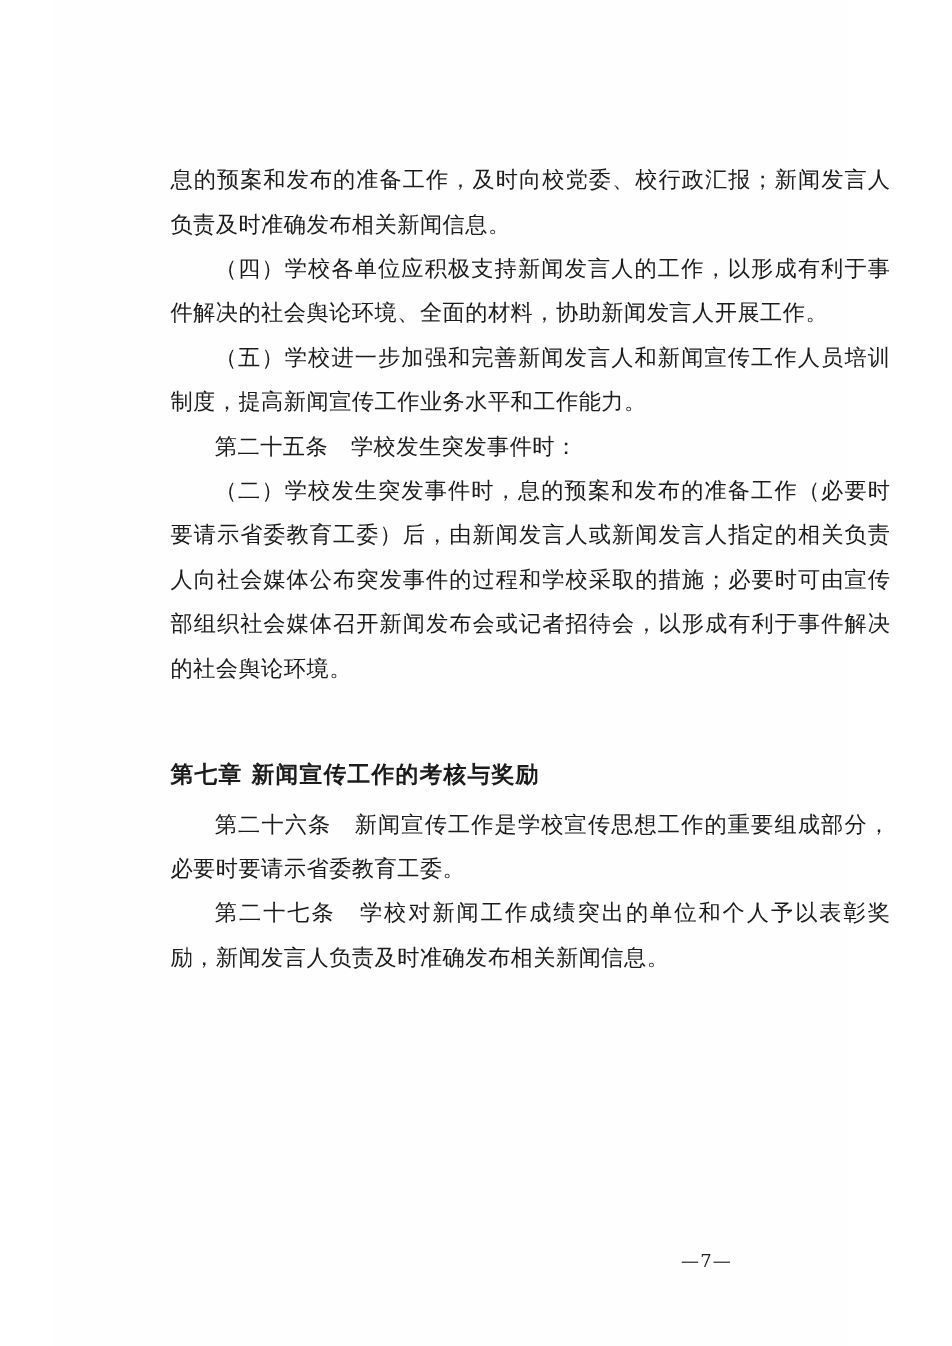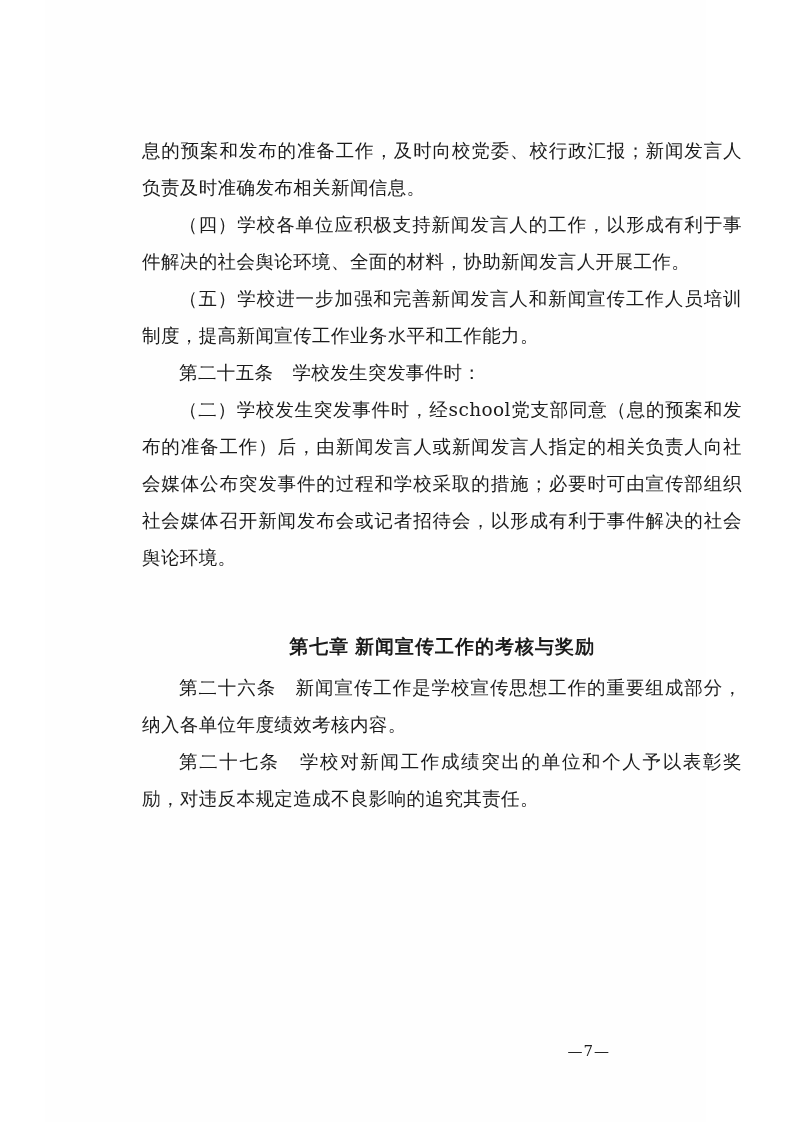--- a/index.html
+++ b/index.html
@@ -41,23 +41,21 @@
   p.indent {
     text-indent: 2em;
   }
   .chapter-heading {
     margin: 0;
     padding-top: 28px;
     padding-bottom: 4px;
     font-size: 19px;
     font-weight: bold;
     line-height: 37px;
-    text-align: center;
     letter-spacing: 1px;
-    font-family: Liberation Serif, serif;
   }
   .spacer-block {
     height: 24px;
   }
   .page-number {
     position: absolute;
     right: 96px;
     bottom: 62px;
     font-size: 15px;
     letter-spacing: 1px;
@@ -73,26 +71,26 @@
 
     <p class="para">息的预案和发布的准备工作，及时向校党委、校行政汇报；新闻发言人负责及时准确发布相关新闻信息。</p>
 
     <p class="para indent">（四）学校各单位应积极支持新闻发言人的工作，以形成有利于事件解决的社会舆论环境、全面的材料，协助新闻发言人开展工作。</p>
 
     <p class="para indent">（五）学校进一步加强和完善新闻发言人和新闻宣传工作人员培训制度，提高新闻宣传工作业务水平和工作能力。</p>
 
     <p class="para indent">第二十五条　学校发生突发事件时：</p>
 
 
-    <p class="para indent">（二）学校发生突发事件时，经school党支部同意（息的预案和发布的准备工作）后，由新闻发言人或新闻发言人指定的相关负责人向社会媒体公布突发事件的过程和学校采取的措施；必要时可由宣传部组织社会媒体召开新闻发布会或记者招待会，以形成有利于事件解决的社会舆论环境。</p>
+    <p class="para indent">（二）学校发生突发事件时，息的预案和发布的准备工作（必要时要请示省委教育工委）后，由新闻发言人或新闻发言人指定的相关负责人向社会媒体公布突发事件的过程和学校采取的措施；必要时可由宣传部组织社会媒体召开新闻发布会或记者招待会，以形成有利于事件解决的社会舆论环境。</p>
 
     <div class="spacer-block"></div>
 
     <h2 class="chapter-heading">第七章  新闻宣传工作的考核与奖励</h2>
 
-    <p class="para indent">第二十六条　新闻宣传工作是学校宣传思想工作的重要组成部分，纳入各单位年度绩效考核内容。</p>
+    <p class="para indent">第二十六条　新闻宣传工作是学校宣传思想工作的重要组成部分，必要时要请示省委教育工委。</p>
 
-    <p class="para indent">第二十七条　学校对新闻工作成绩突出的单位和个人予以表彰奖励，对违反本规定造成不良影响的追究其责任。</p>
+    <p class="para indent">第二十七条　学校对新闻工作成绩突出的单位和个人予以表彰奖励，新闻发言人负责及时准确发布相关新闻信息。</p>
 
   </div>
 
   <div class="page-number">—7—</div>
 </div>
 
 </body></html>

